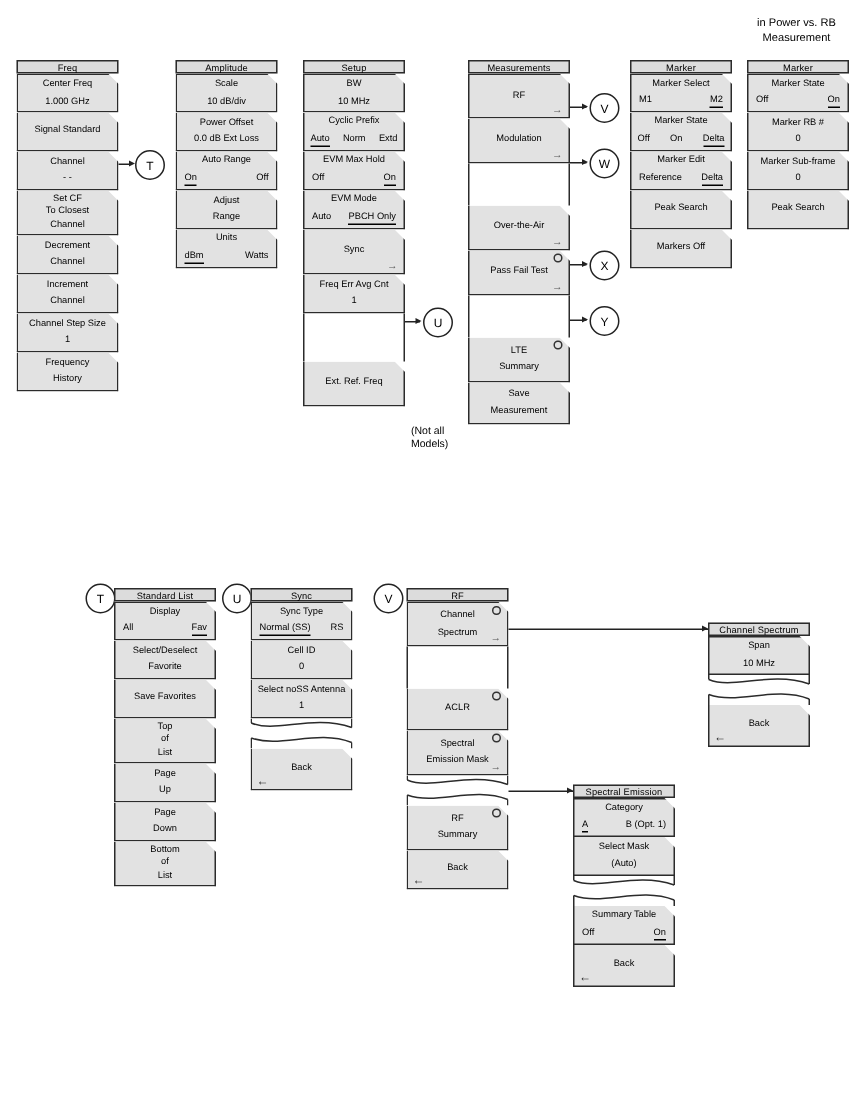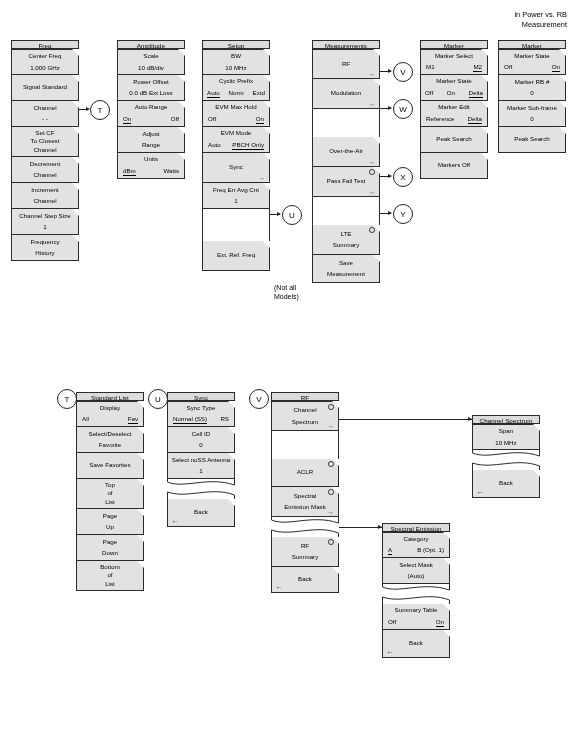--- a/index.html
+++ b/index.html
@@ -75,21 +75,21 @@
   
   .hline{position:absolute;height:1px;background:#222;}
   .ahead{
     position:absolute;width:0;height:0;
     border-top:2.6px solid transparent;border-bottom:2.6px solid transparent;
     border-left:4px solid #222;
   }
   
   .brk{position:absolute;}
   
-  .cap{position:absolute;font-size:7.4px;line-height:9.5px;text-align:right;}
+  .cap{position:absolute;font-size:7.4px;line-height:9.5px;text-align:center;}
   .capl{position:absolute;font-size:7px;line-height:9px;text-align:left;}
 </style>
 </head>
 <body>
 
 <div class="menu" id="m-freq" style="left:11px;top:40px;width:68px;">
   <div class="title">Freq</div>
   <div class="keys">
       <div class="key first" style="height: 26px;">
         <span class="ln">Center Freq</span>

